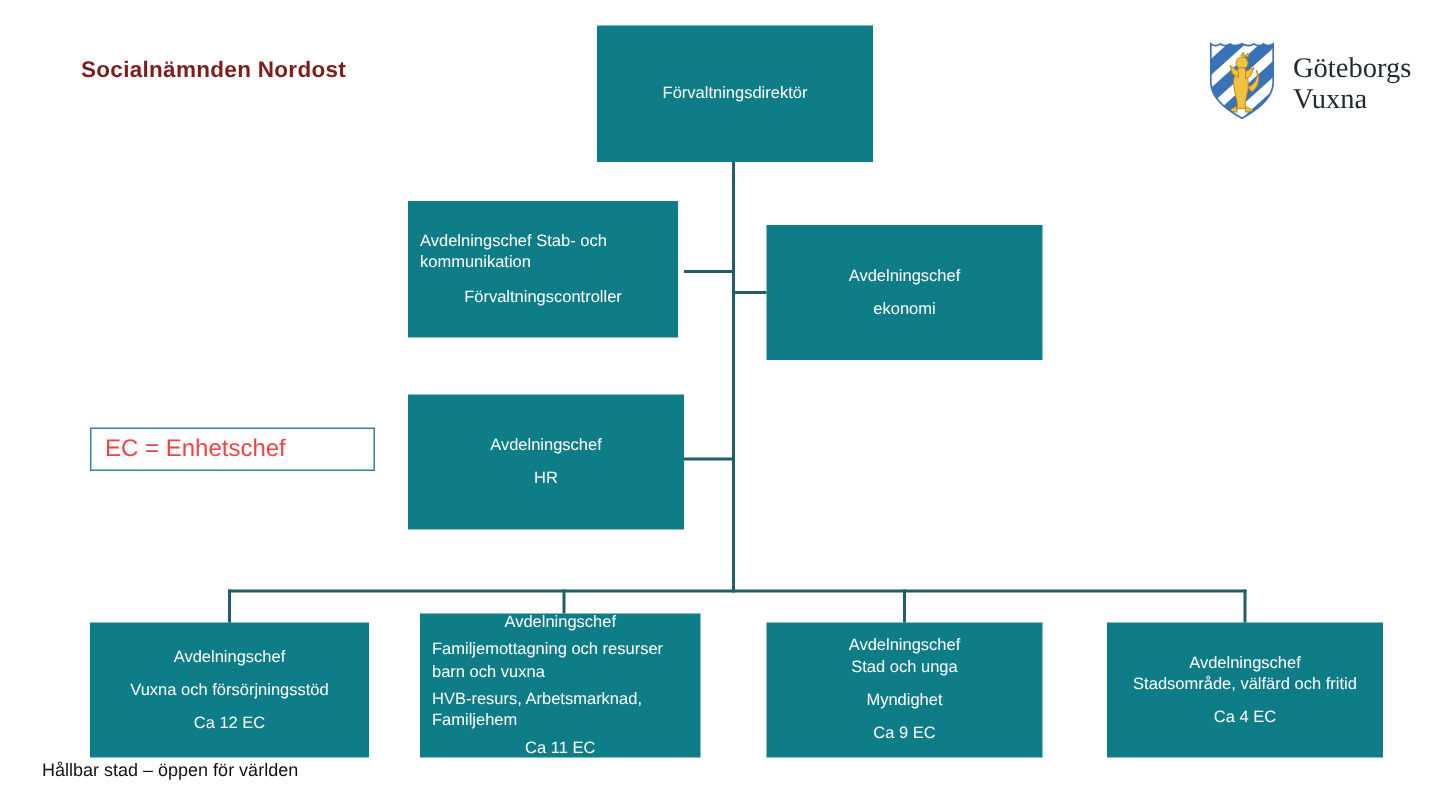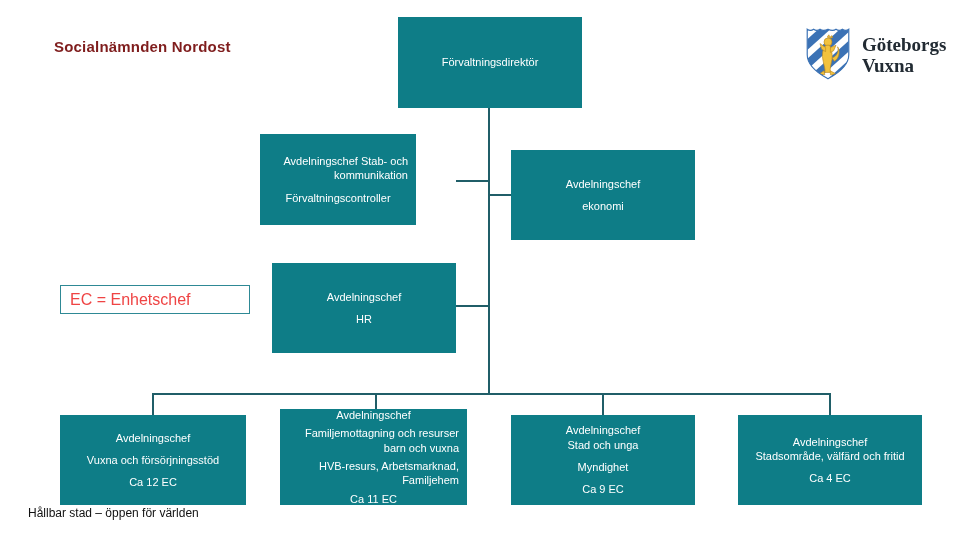--- a/index.html
+++ b/index.html
@@ -23,29 +23,29 @@
   }
   
   .obox {
     position: absolute;
     background: #0e7d87;
     color: #ffffff;
     display: flex;
     flex-direction: column;
     justify-content: center;
     align-items: center;
-    text-align: right;
+    text-align: left;
     font-size: 11px;
     line-height: 1.3;
     padding: 4px 8px;
   }
   .obox p { margin: 4px 0; }
   .obox.tight p { margin: 2px 0; }
   #box-root    { left: 398px; top: 17px;  width: 184px; height: 91px; }
-  #box-stab    { left: 260px; top: 134px; width: 156px; height: 91px; }
+  #box-stab    { left: 272px; top: 134px; width: 180px; height: 91px; }
   #box-ekonomi { left: 511px; top: 150px; width: 184px; height: 90px; }
   #box-hr      { left: 272px; top: 263px; width: 184px; height: 90px; }
   #box-vuxna   { left: 60px;  top: 415px; width: 186px; height: 90px; }
   #box-familj  { left: 280px; top: 409px; width: 187px; height: 96px; }
   #box-barn    { left: 511px; top: 415px; width: 184px; height: 90px; }
   #box-stadsomrade { left: 738px; top: 415px; width: 184px; height: 90px; }
   
   .cline { position: absolute; background: #205e68; }
   #trunk   { left: 488px; top: 108px; width: 2px;  height: 287px; }
   #h-stab  { left: 456px; top: 180px; width: 33px; height: 2px; }
@@ -83,21 +83,21 @@
   .logo {
     position: absolute;
     left: 803px;
     top: 26px;
     display: flex;
     align-items: center;
     gap: 9px;
   }
   .logo-text {
     font-family: "Liberation Serif", serif;
-    font-weight: 700;
+    font-weight: 400;
     font-size: 19px;
     line-height: 1.1;
     color: #222b33;
   }
 </style>
 </head>
 <body>
 
 <div class="stage">
 

